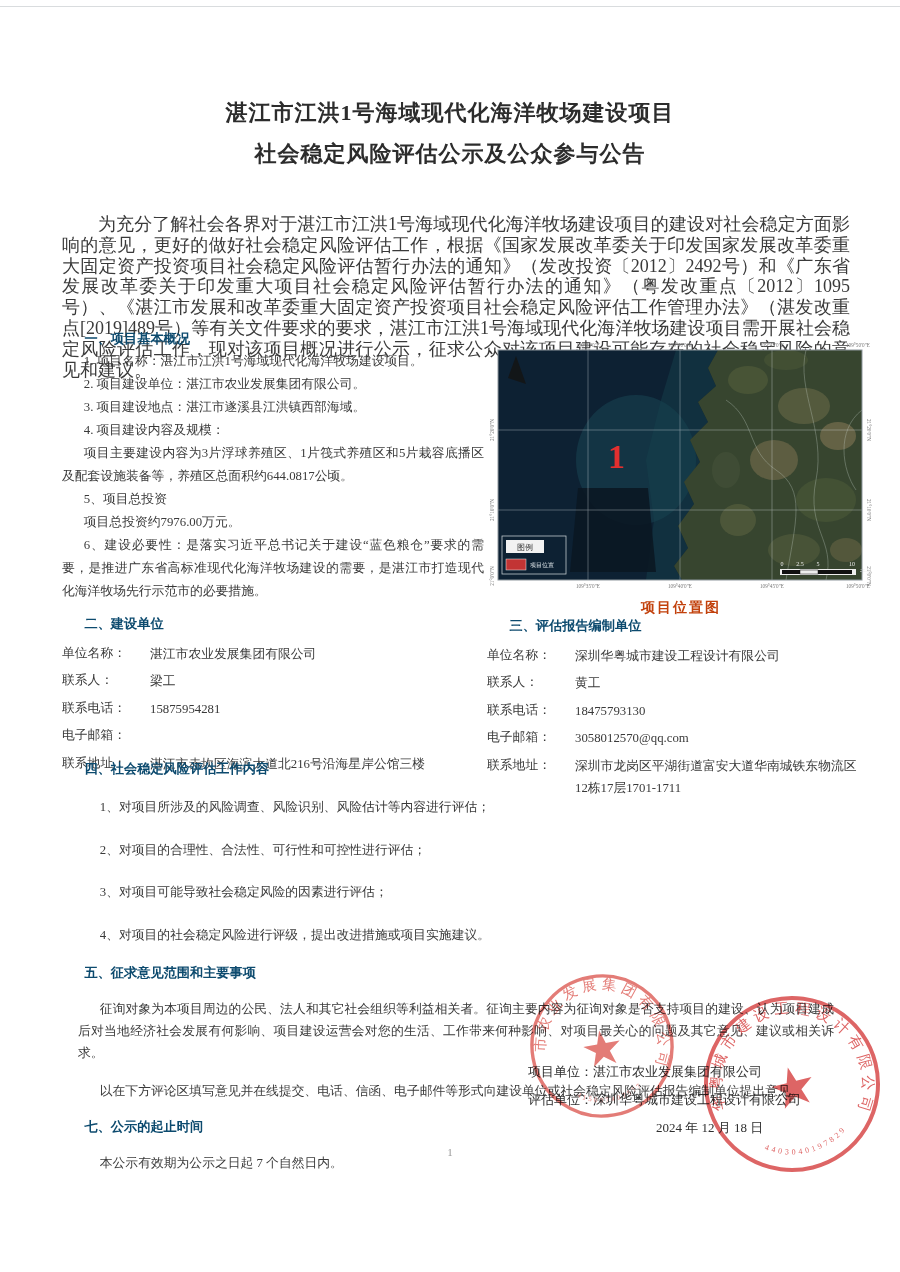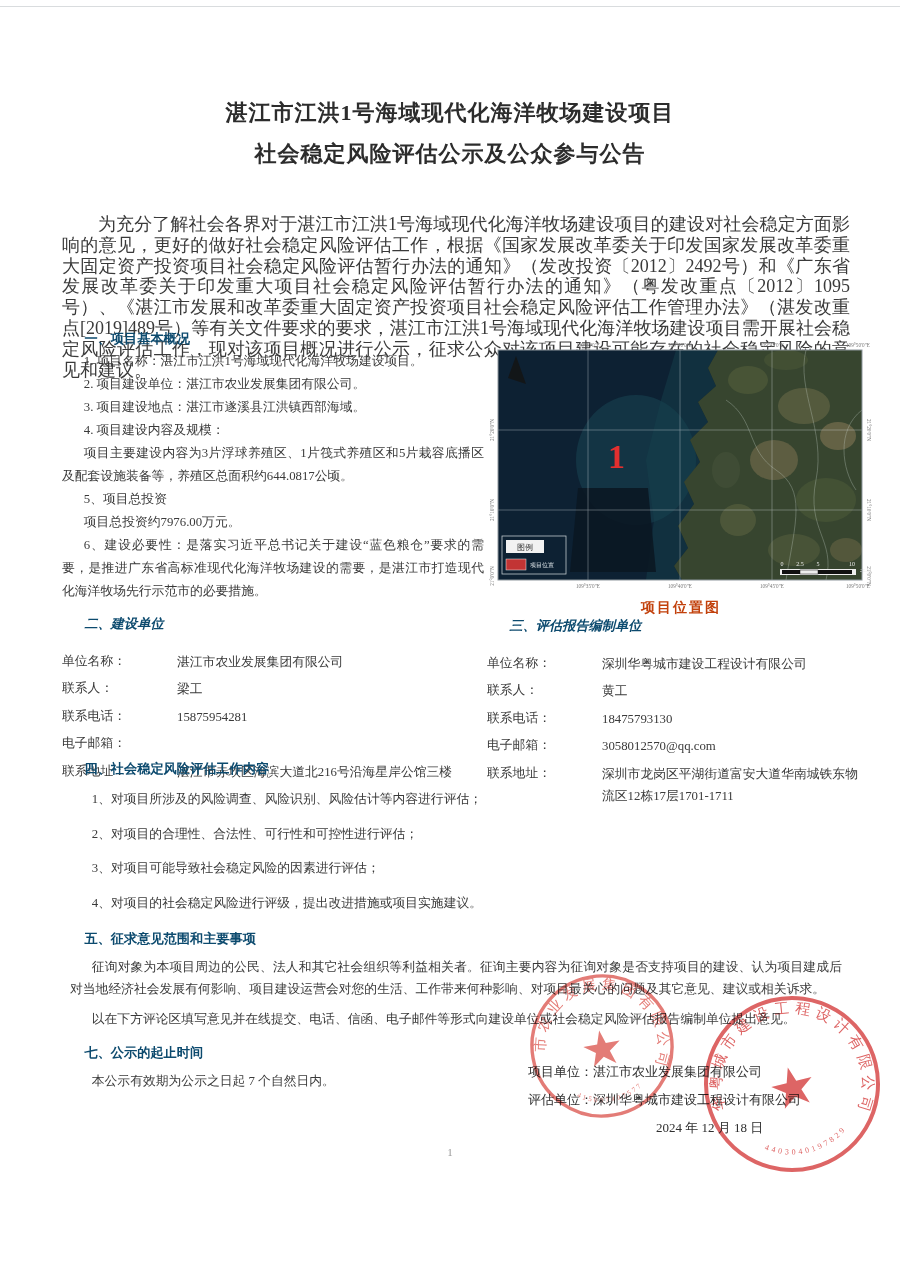--- a/index.html
+++ b/index.html
@@ -18,27 +18,27 @@
     font-size:18px;line-height:20.8px;text-align:justify;text-indent:2em;color:#3a3a3a;
   }
   .col-left1{position:absolute;left:62px;top:327px;width:422px;font-size:12.8px;line-height:23px;color:#3a3a3a;}
   .col-left1 p{margin:0;text-indent:1.7em;text-align:justify;}
   h3.sec{font-size:13.2px;font-weight:bold;color:#0c4a6e;margin:0;text-indent:1.7em;}
   .mapblock{position:absolute;left:486px;top:340px;width:390px;}
   .mapblock .caption{font-size:14px;font-weight:bold;text-align:center;margin-top:3px;color:#c2410c;letter-spacing:2px;}
   .contact{position:absolute;font-size:12.8px;line-height:27.5px;color:#3a3a3a;}
   .contact.c2{left:62px;top:610px;width:420px;}
   .contact.c3{left:487px;top:612px;width:376px;}
-  .contact h3.sec{margin-bottom:10px;font-style:italic;}
-  .crow{display:flex;gap:27px;}
+  .contact h3.sec{margin-bottom:2px;}
+  .crow{display:flex;}
   .crow .lbl{width:88px;flex:0 0 88px;}
   .crow .val{flex:1;line-height:22px;padding-top:3px;}
   .flow{position:absolute;left:62px;top:760px;width:788px;font-size:12.8px;color:#3a3a3a;}
   .flow h3.sec{margin-top:14px;}
-  .flow p{margin:8px;text-indent:1.7em;text-align:justify;line-height:22px;}
+  .flow p{margin:16px;text-indent:1.7em;text-align:justify;line-height:22px;}
   .flow .list p{line-height:26.5px;}
   .flow h3.sec:first-child{margin-top:0;}
   .sig{position:absolute;left:528px;top:1058px;width:350px;font-size:13px;line-height:28px;color:#2f2f2f;z-index:2;}
   .sig .date{padding-left:128px;}
   .pageno{position:absolute;left:0;top:1146px;width:900px;text-align:center;font-size:11px;color:#9a9a9a;}
   .stamp{position:absolute;mix-blend-mode:multiply;opacity:.88;z-index:3;pointer-events:none;}
   .stamp.s1{left:524px;top:968px;}
   .stamp.s2{left:698px;top:990px;}
   svg text{font-family:"Liberation Serif","DejaVu Serif",serif;}
 </style>

